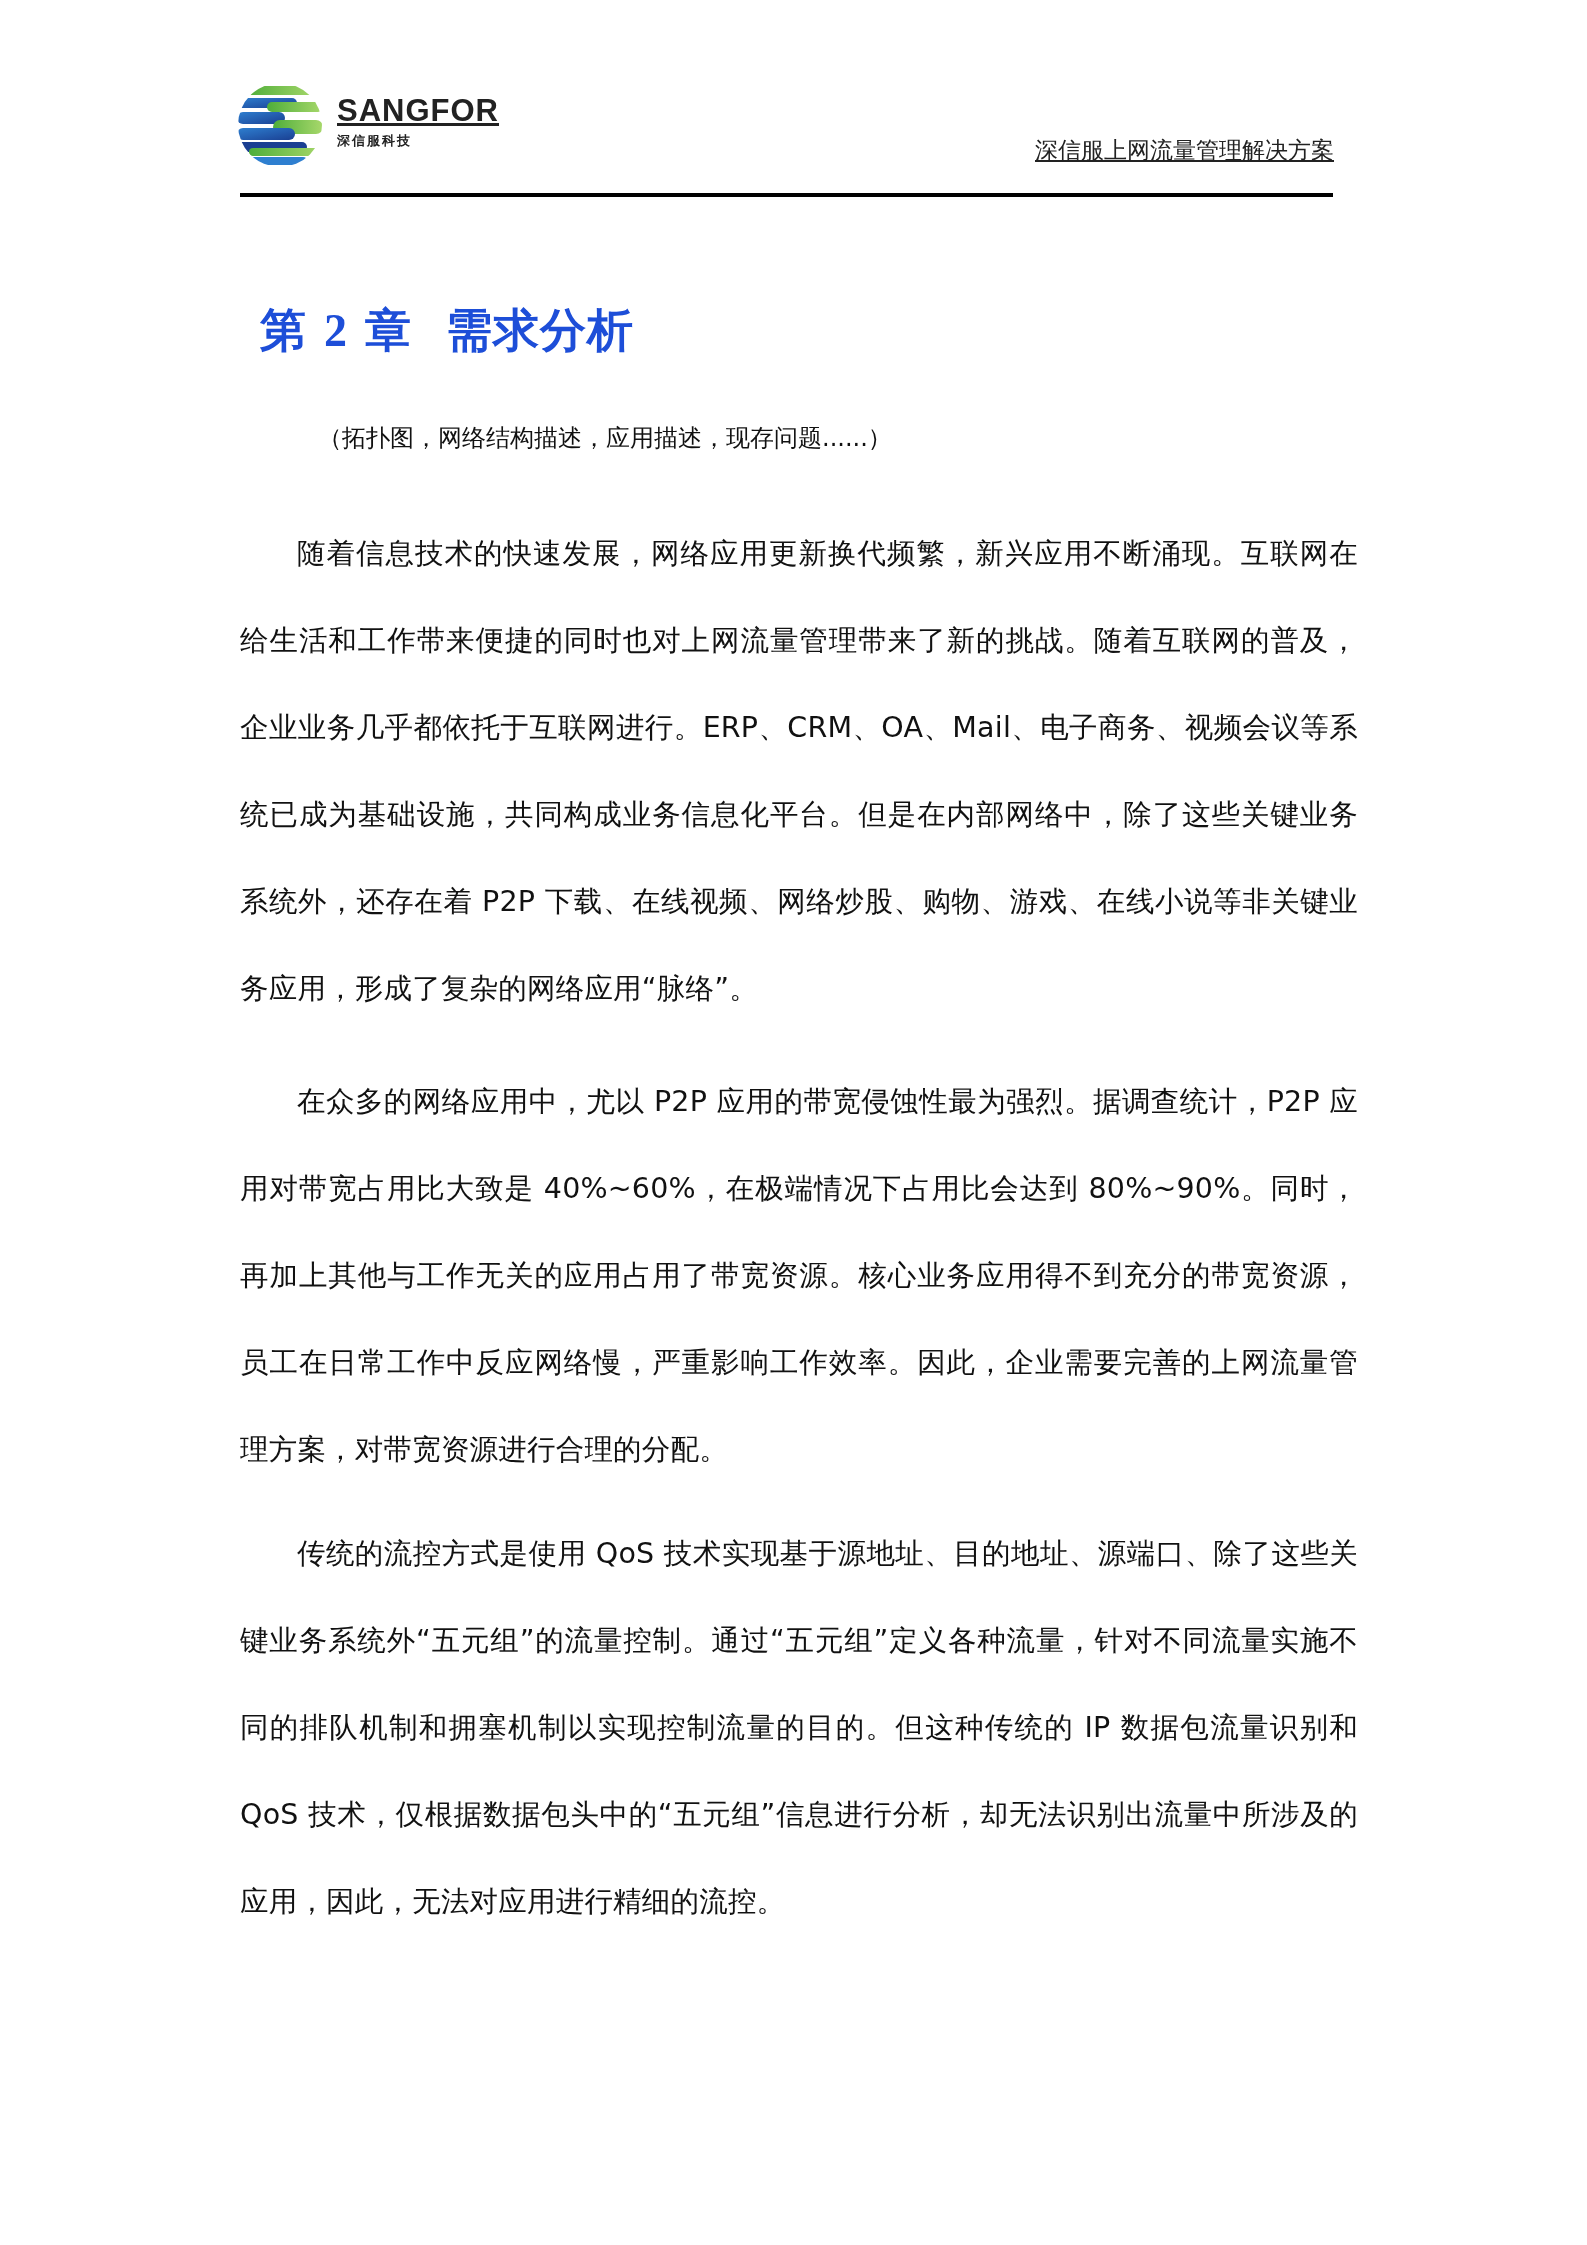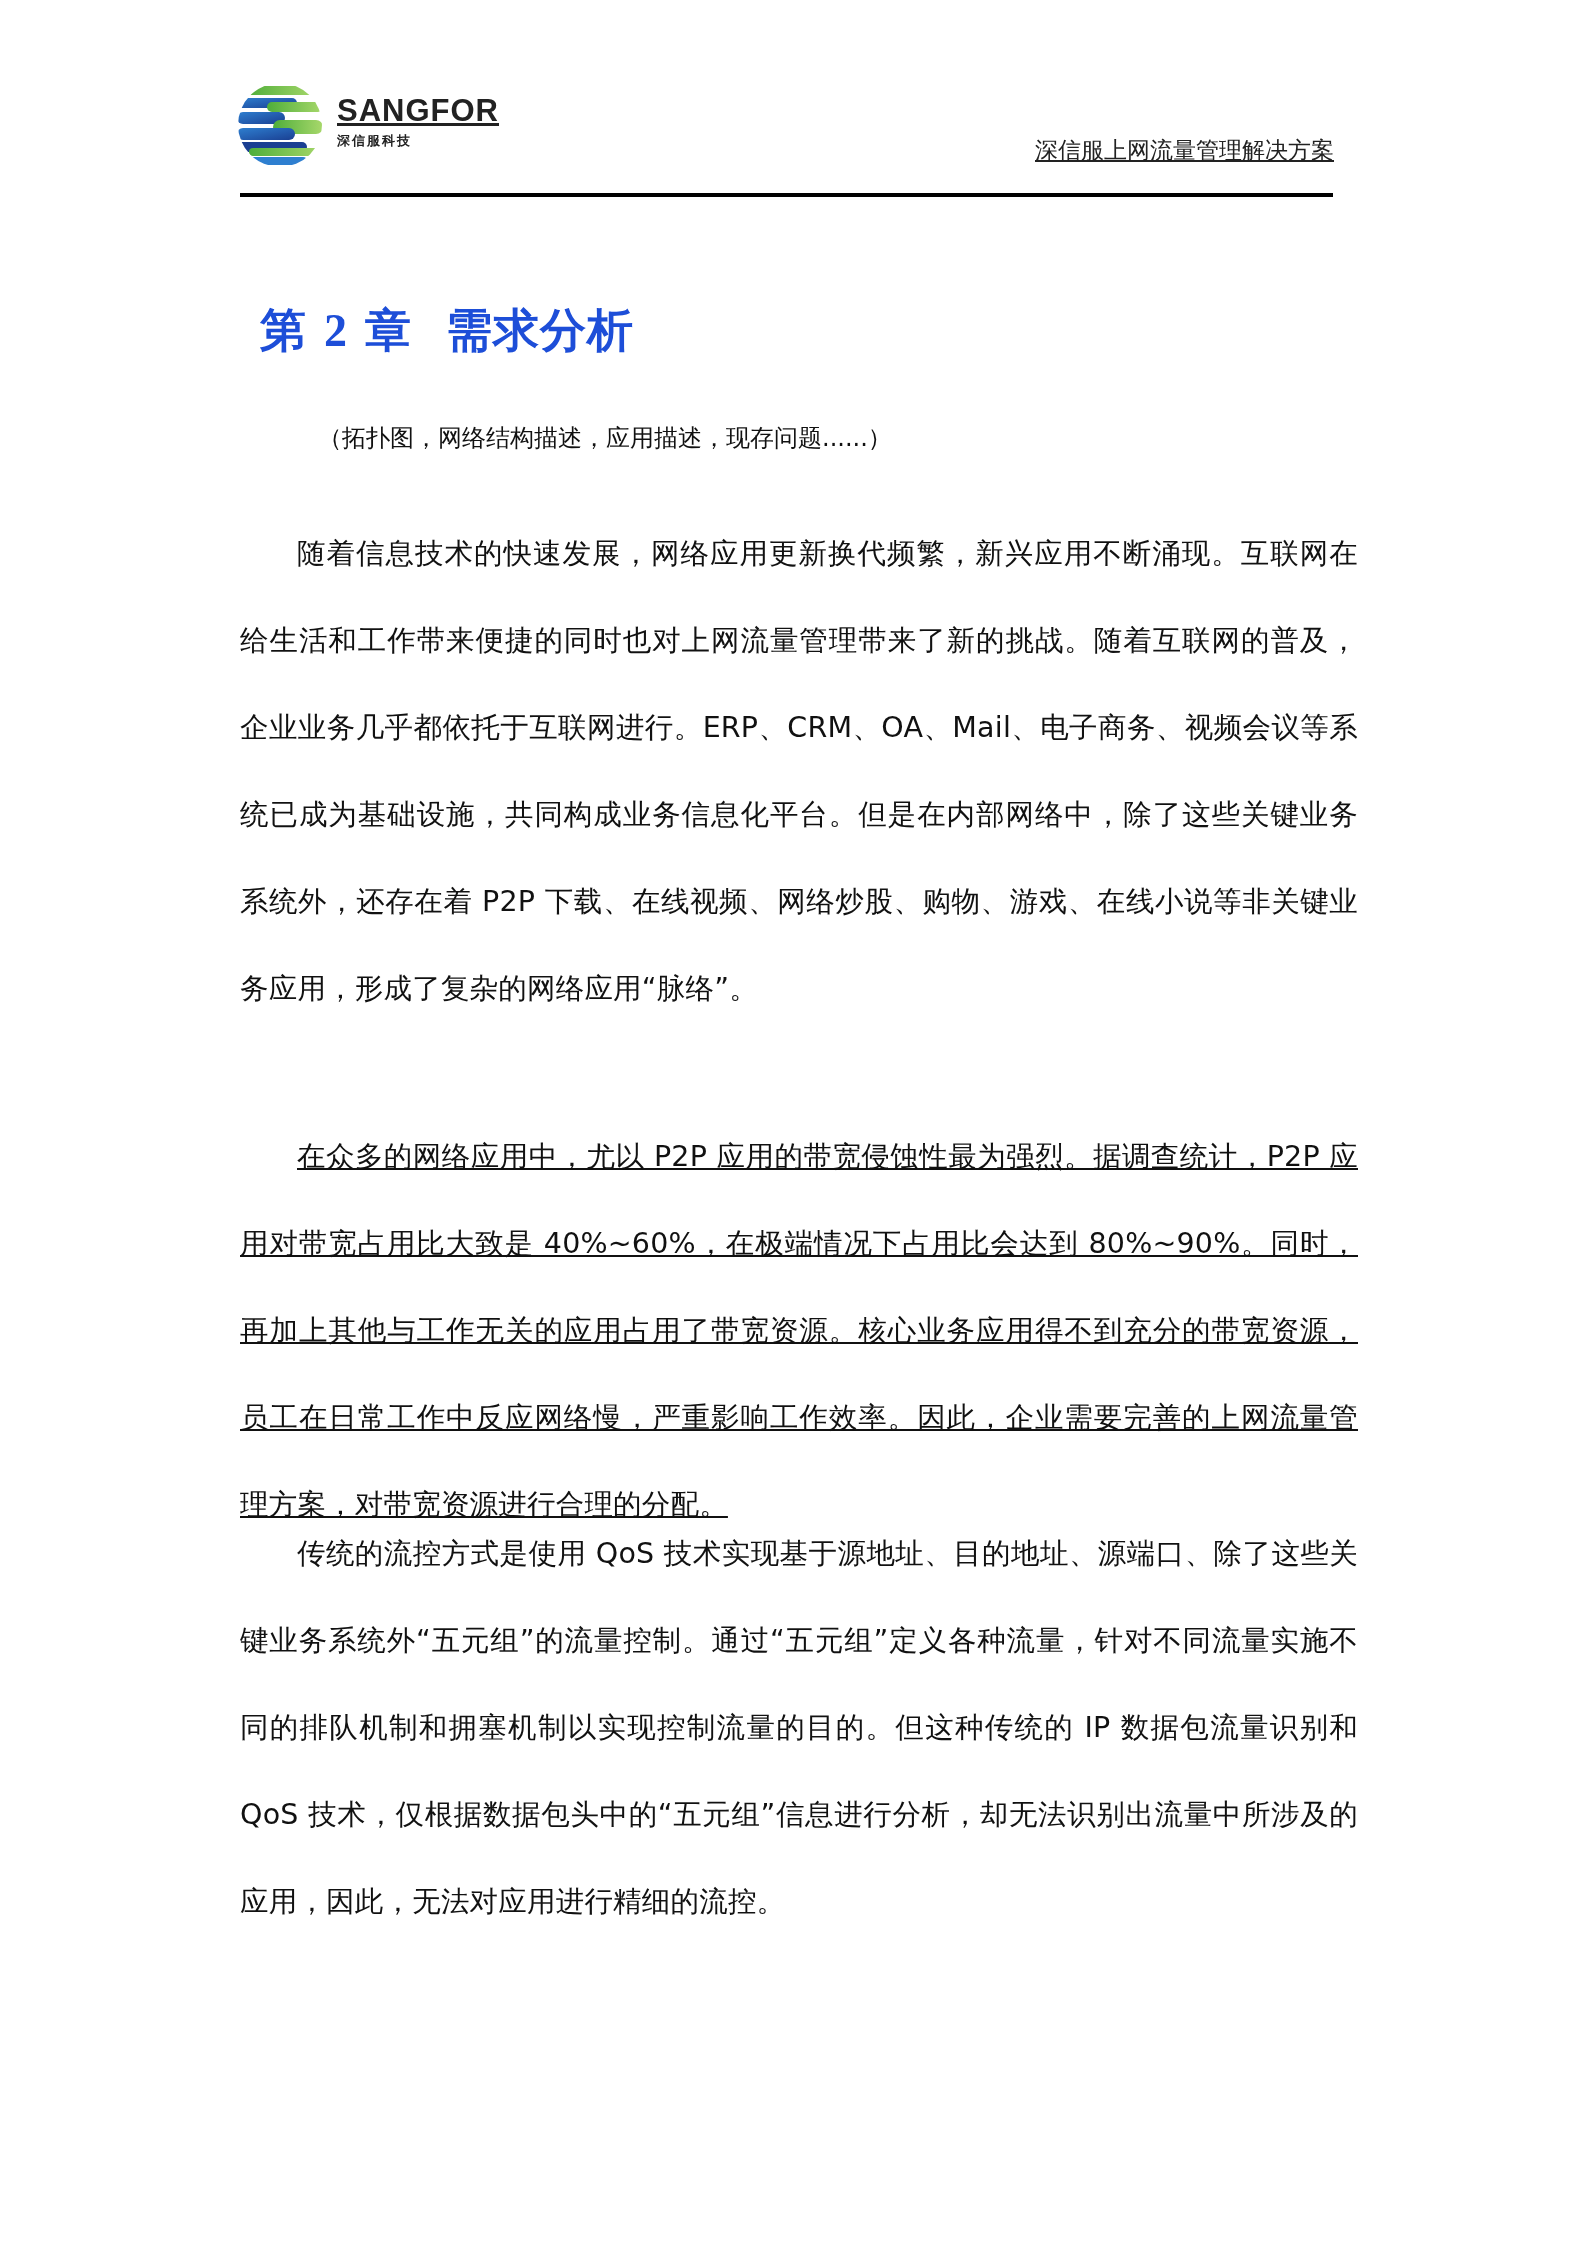--- a/index.html
+++ b/index.html
@@ -14,21 +14,21 @@
     .header-title { position: absolute; right: 253px; top: 135px; font-size: 23px; color: #222;
                     line-height: 30px; text-decoration: underline; }
     .header-rule { position: absolute; left: 240px; top: 193px; width: 1093px; height: 4px; background: #000; }
     .chapter { position: absolute; left: 240px; top: 300px; font-size: 46px; font-weight: bold;
                color: #1d4ed8; line-height: 60px; letter-spacing: 1px; margin-left: 20px; }
     .chapter .num { font-family: "Liberation Serif", serif; }
     .note { position: absolute; left: 318px; top: 418px; font-size: 24px; line-height: 40px; color: #111; }
     .para { position: absolute; left: 240px; width: 1118px; font-size: 28.5px; line-height: 87px;
             color: #111; text-align: justify; text-indent: 2em; margin: 0; letter-spacing: 0.2px; }
     #p1 { top: 510px; }
-    #p2 { top: 1113px; text-decoration: underline; }
+    #p2 { top: 1058px; }
     #p3 { top: 1510px; }
   </style>
 </head>
 <body>
 
 <div>
 
   <div class="logo">
     <svg width="86" height="86" viewBox="0 0 86 86">
       <defs>

